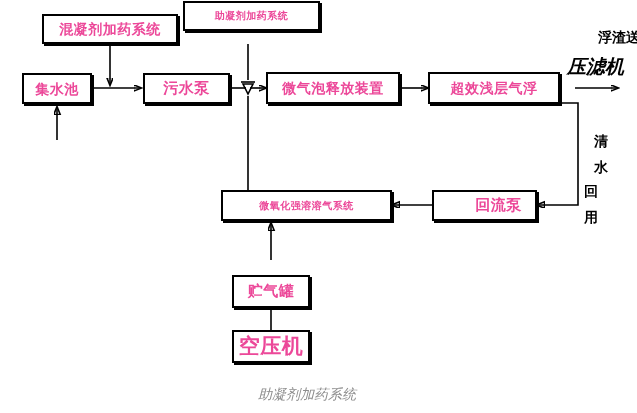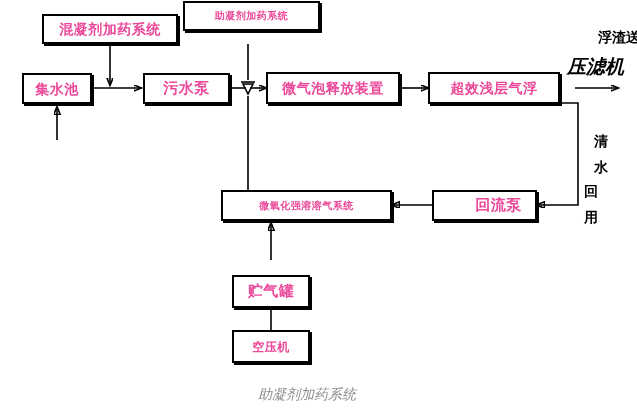--- a/index.html
+++ b/index.html
@@ -141,21 +141,21 @@
   </div>
 
   <div class="node shadow" style="left:432px; top:190px; width:105px; height:31px; font-size:15px;padding-left:28px;">
     <span>回流泵</span>
   </div>
 
   <div class="node shadow" style="left:232px; top:275px; width:78px; height:33px; font-size:15px;">
     <span>贮气罐</span>
   </div>
 
-  <div class="node shadow" style="left:232px; top:330px; width:78px; height:33px; font-size:12px;">
+  <div class="node shadow" style="left:232px; top:330px; width:78px; height:33px; font-size:21px;">
     <span>空压机</span>
   </div>
 
 
   <div class="label" style="left:559px; top:30px; font-size:14px;margin-left:39px;">
     <span>浮渣送</span>
   </div>
 
   <div class="label" style="left:567px; top:57px; font-size:19px;font-style:italic;">
     <span>压滤机</span>

